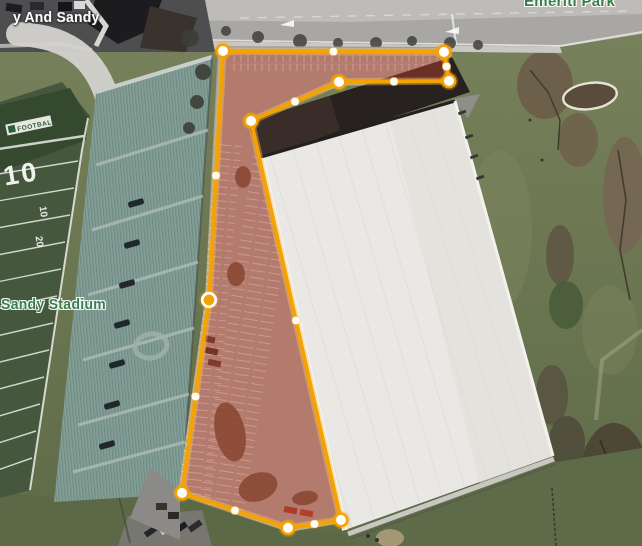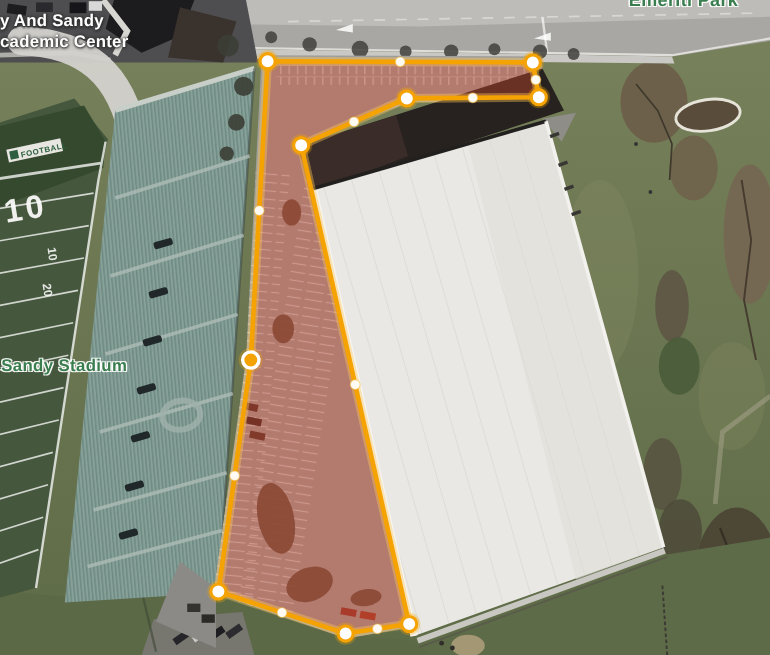--- a/index.html
+++ b/index.html
@@ -259,20 +259,19 @@
         <circle cx="341" cy="520" r="6.3" fill="#FFFFFF" stroke="#F5A203" stroke-width="2.6" class="vertex"></circle>
         <circle cx="288" cy="528" r="9.3" fill="rgba(245,166,3,.30)"></circle>
         <circle cx="288" cy="528" r="6.3" fill="#FFFFFF" stroke="#F5A203" stroke-width="2.6" class="vertex"></circle>
         <circle cx="182" cy="493" r="9.3" fill="rgba(245,166,3,.30)"></circle>
         <circle cx="182" cy="493" r="6.3" fill="#FFFFFF" stroke="#F5A203" stroke-width="2.6" class="vertex"></circle>
         <circle cx="209" cy="300" r="10" fill="rgba(245,166,3,.30)"></circle>
         <circle cx="209" cy="300" r="6.8" fill="#F5A203" stroke="#ffffff" stroke-width="2.8" class="vertex"></circle>
       </g>
 </svg>
 
-<div class="map-label label-white" style="left:0;top:9px;">
+<div class="map-label label-white" style="left:13px;top:9px;">
   <div>y And Sandy</div>
-  <div>cademic Center</div>
 </div>
 <div class="map-label label-green" style="left:1px;top:296px;">Sandy Stadium</div>
 <div class="map-label label-green" style="left:524px;top:-8px;font-size:15px;">Emeriti Park</div>
 
 </div>
 
 </body></html>

